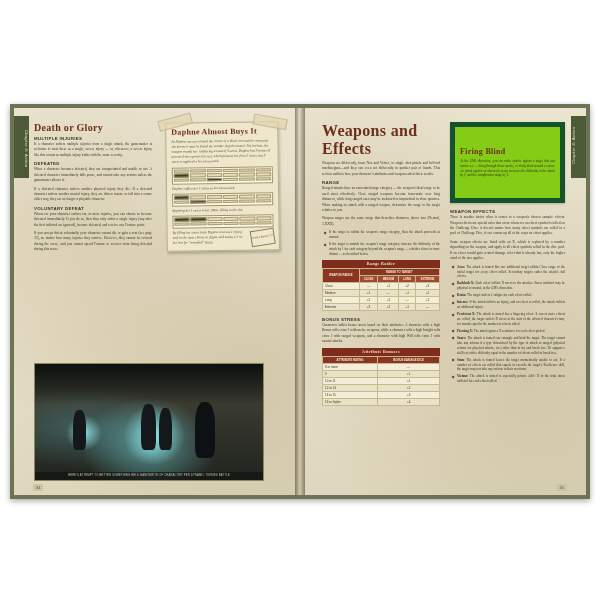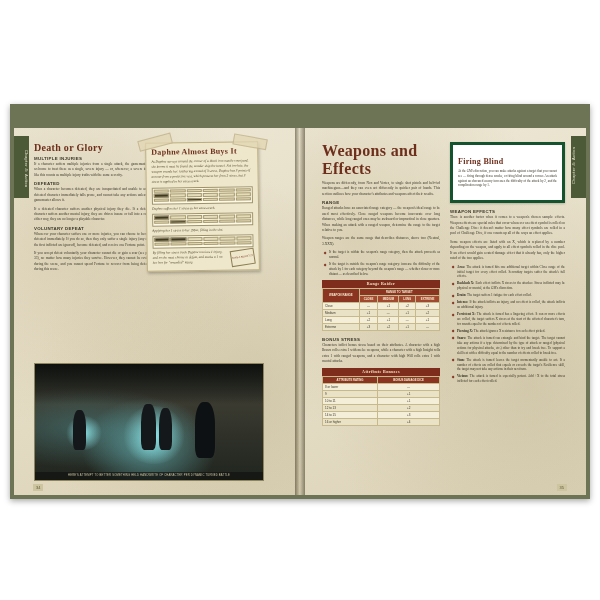--- a/index.html
+++ b/index.html
@@ -21,21 +21,20 @@
     left: 10px; top: 104px;
     width: 580px; height: 395px;
     background: #6d7355;
     box-shadow: 0 2px 6px rgba(0,0,0,.35);
   }
   .book-inner {
     position: absolute;
     left: 4px; top: 4px; right: 4px; bottom: 4px;
     background: #7a8062;
     display: flex;
-    margin-top: 20px;
   }
   .page-half {
     position: relative;
     width: 50%;
     height: 100%;
     background: #e9e4d2;
     overflow: hidden;
   }
   .page-left  { box-shadow: inset -12px 0 22px -10px rgba(40,35,20,.65); }
   .page-right { box-shadow: inset 12px 0 22px -10px rgba(40,35,20,.65); }
@@ -94,23 +93,23 @@
   .body {
     font-size: 3.5px;
     line-height: 1.55;
     color: #3b3627;
     text-align: justify;
     margin-bottom: 3px;
   }
   .body.tiny { font-size: 3.2px; line-height: 1.5; }
   
   .sidebar {
-    background: #ffffff;
-    border: 3px solid #14532d;
-    padding: 12px 5px;
+    background: #84cc16;
+    border: 5px solid #14532d;
+    padding: 20px 5px;
     box-shadow: 0 1px 2px rgba(0,0,0,.2);
   }
   .sidebar .hdr { color: #6d2f1c; }
   .note {
     position: relative;
     background: #efe7cb;
     border: 1px solid #bcae80;
     padding: 4px 5px;
     transform: rotate(-0.8deg);
     box-shadow: 1px 2px 3px rgba(0,0,0,.25);
@@ -270,21 +269,21 @@
           <div class="body">When a character becomes defeated, they are incapacitated and unable to act. A defeated character immediately falls prone, and cannot take any actions unless the gamemaster allows it.</div>
 
           <div class="body">If a defeated character suffers another physical injury they die. If a defeated character suffers another mental injury, they are driven insane or fall into a coma: either way, they are no longer a playable character.</div>
 
           <div class="sub">VOLUNTARY DEFEAT</div>
           <div class="body">Whenever your character suffers one or more injuries, you can choose to become defeated immediately. If you do so, then they only suffer a single injury (any after the first inflicted are ignored), become defeated, and receive one Fortune point.</div>
 
           <div class="body">If you accept defeat voluntarily your character cannot die or gain a scar (see page 33), no matter how many injuries they survive. However, they cannot be revived during the scene, and you cannot spend Fortune to recover from being defeated during this scene.</div>
         </div>
 
-        <div class="col" style="left:132px; width:113px;">
+        <div class="col" style="left:152px; width:113px;">
           <div class="note">
             <div class="tape" style="left:-8px; top:-7px;"></div>
             <div class="tape" style="right:-10px; top:-6px; transform:rotate(11deg);"></div>
 
             <div class="hdr">Daphne Almost Buys It</div>
             <div class="handwrite">As Daphne surveys around the corner of a black iron mantle courtyard, she knows it must be found the wonder ship the tunnel. Not too late, the weapon sounds her. Gathering a total of 3 stress, Daphne has 3 points of armour from a protective vest, which protects her from 2 stress, but 3 stress is applied to her stress track.</div>
 
             <div class="sheet-block">
               <div class="sheet-row">
                 <span class="sheet-cell"></span>

